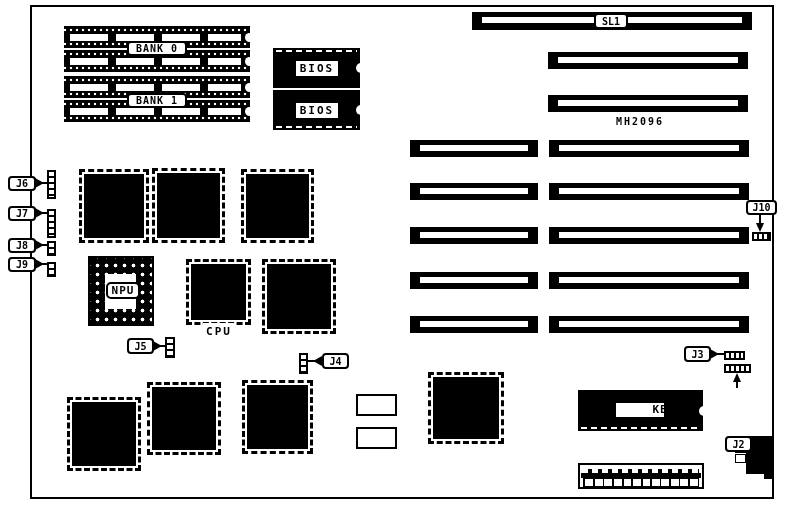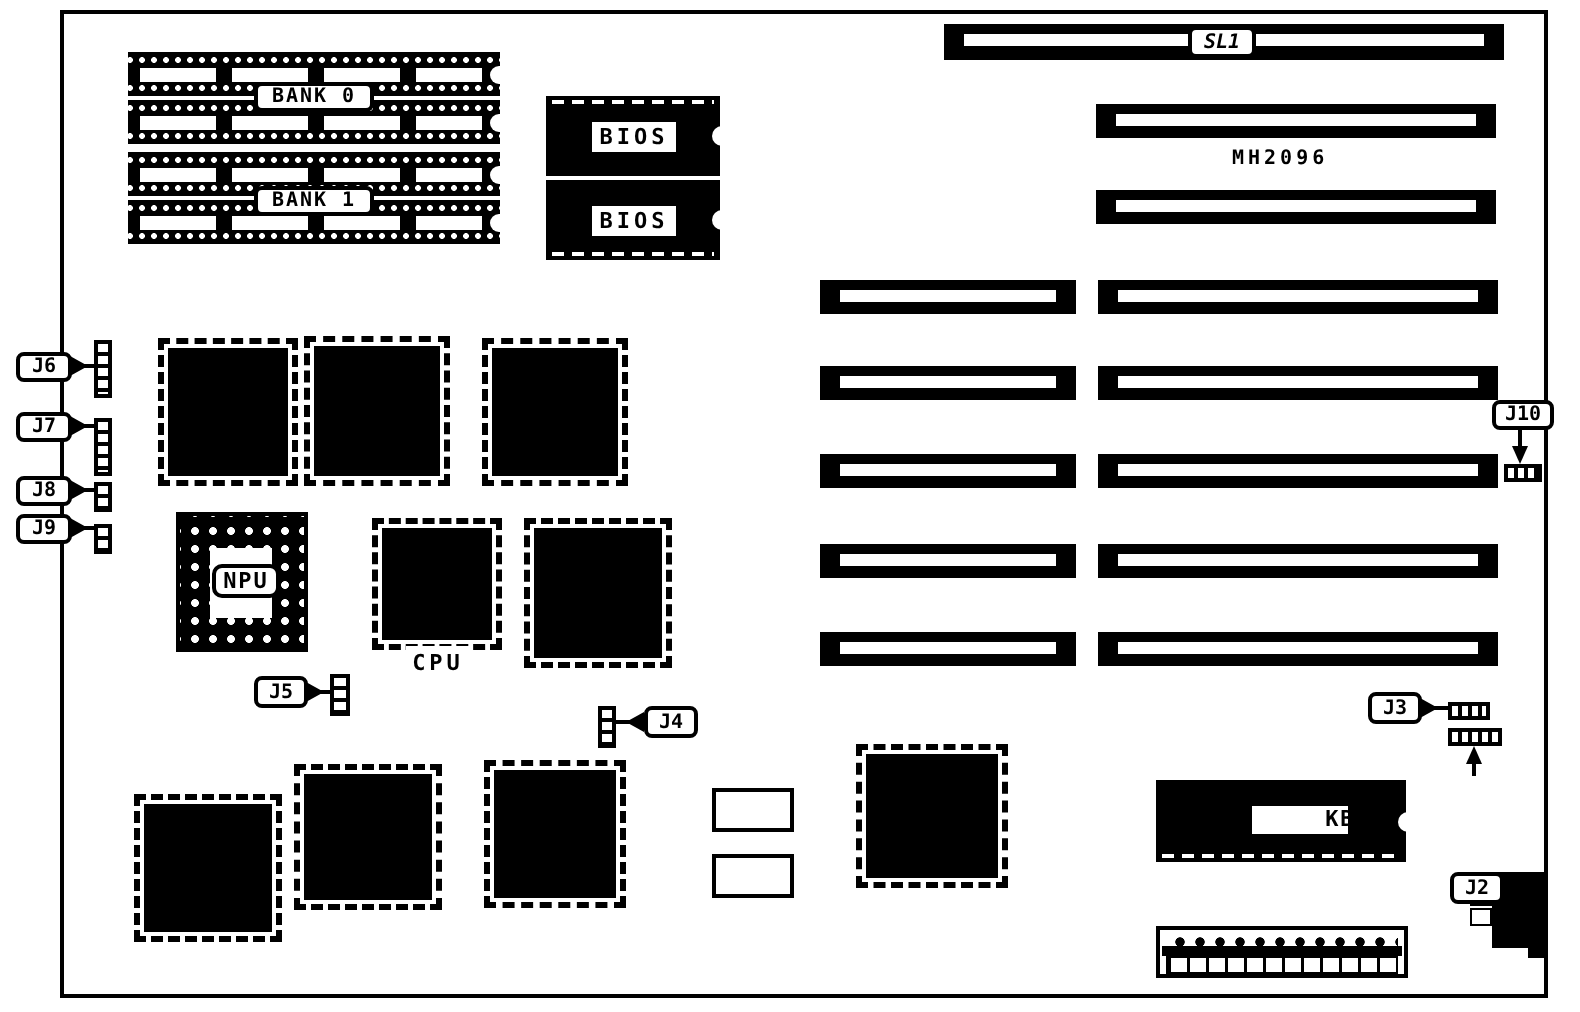--- a/index.html
+++ b/index.html
@@ -97,21 +97,21 @@
   .pwr-squares {
     position:absolute; top:13px; left:3px; right:3px; height:9px;
     border:1px solid #000;
     background:repeating-linear-gradient(90deg,#000 0 1.5px,#fff 1.5px 9.5px);
   }
 
   
   .din { background:#000; }
   .din-notch { background:#fff; border:1px solid #000; }
 
-  .mono10 { font-weight:bold; font-size:10px; letter-spacing:2px; z-index:6; }
+  .mono10 { font-weight:bold; font-size:10px; letter-spacing:2px; z-index:6;margin-top:42px; }
 </style>
 </head>
 <body>
 
 <div id="stage">
 
   <div class="abs board" style="left:30px; top:5px; width:744px; height:494px;"></div>
 
   <div class="abs simm" style="left:64px; top:26px; width:186px; height:22px;">
     <div class="simm-band"></div>
@@ -137,21 +137,21 @@
     <div class="dip-notch"></div>
     <div class="flatlabel" style="position:absolute; left:23px; top:13px; width:42px; height:15px; letter-spacing:2px;">BIOS</div>
   </div>
   <div class="abs dip" style="left:273px; top:90px; width:87px; height:40px;">
     <div class="dashline" style="bottom:2px;"></div>
     <div class="dip-notch"></div>
     <div class="flatlabel" style="position:absolute; left:23px; top:13px; width:42px; height:15px; letter-spacing:2px;">BIOS</div>
   </div>
 
   <div class="abs slot" style="left:472px; top:12px; width:280px; height:18px;"></div>
-  <div class="abs boxlabel" style="left:594px; top:13px; width:34px; height:16px;font-style:italic;">SL1</div>
+  <div class="abs boxlabel" style="left:594px; top:13px; width:34px; height:16px;">SL1</div>
 
   <div class="abs slot" style="left:548px; top:52px; width:200px; height:17px;"></div>
   <div class="abs mono10" style="left:616px; top:74px;">MH2096</div>
   <div class="abs slot" style="left:548px; top:95px; width:200px; height:17px;"></div>
 
   <div class="abs slot" style="left:410px; top:140px; width:128px; height:17px;"></div>
   <div class="abs slot" style="left:549px; top:140px; width:200px; height:17px;"></div>
 
   <div class="abs slot" style="left:410px; top:183px; width:128px; height:17px;"></div>
   <div class="abs slot" style="left:549px; top:183px; width:200px; height:17px;"></div>
@@ -198,21 +198,21 @@
   <div class="abs qfp" style="left:152px; top:387px; width:64px; height:63px;"></div>
   <div class="abs qfp" style="left:247px; top:385px; width:61px; height:64px;"></div>
   <div class="abs qfp" style="left:433px; top:377px; width:66px; height:62px;"></div>
 
   <div class="abs xtal" style="left:356px; top:394px; width:41px; height:22px;"></div>
   <div class="abs xtal" style="left:356px; top:427px; width:41px; height:22px;"></div>
 
   <div class="abs dip" style="left:578px; top:390px; width:125px; height:41px;">
     <div class="dashline" style="bottom:2px;"></div>
     <div class="dip-notch"></div>
-    <div class="flatlabel" style="position:absolute; left:48px; top:13px; width:32px; height:14px;padding-left:48px;">KBD</div>
+    <div class="flatlabel" style="position:absolute; left:38px; top:13px; width:32px; height:14px;padding-left:48px;">KBD</div>
   </div>
 
   <div class="abs boxlabel" style="left:684px; top:346px; width:27px; height:16px;">J3</div>
   <div class="abs tri-r" style="left:710px; top:349px;"></div>
   <div class="abs pline-h" style="left:715px; top:353px; width:10px;"></div>
   <div class="abs pins-h" style="left:724px; top:351px; width:21px; height:9px;"></div>
 
   <div class="abs pins-h" style="left:724px; top:364px; width:27px; height:9px;"></div>
   <div class="abs tri-u" style="left:733px; top:373px;"></div>
   <div class="abs pline-v" style="left:736px; top:378px; height:10px;"></div>

